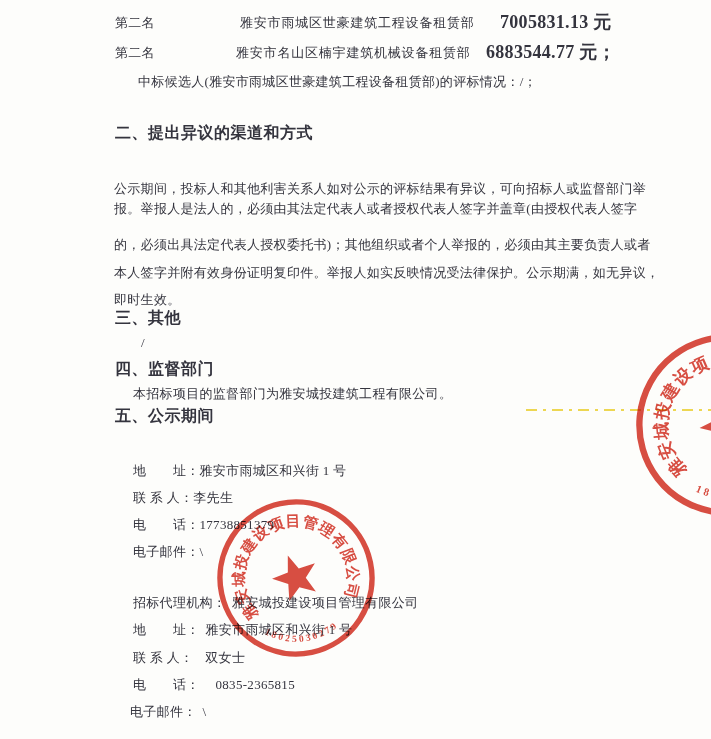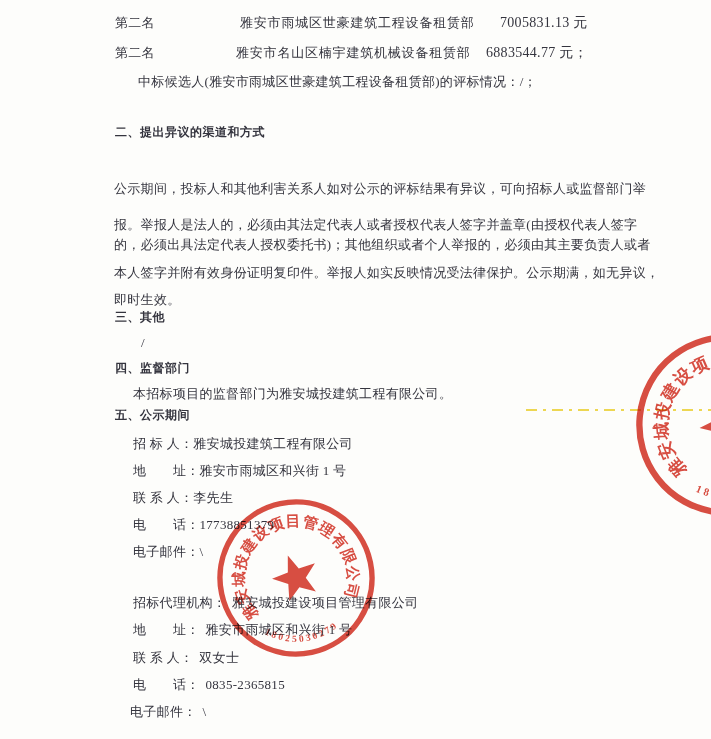--- a/index.html
+++ b/index.html
@@ -20,25 +20,25 @@
   .line{
     position:absolute;
     white-space:pre;
     font-size:13px;
     line-height:17px;
     color:var(--ink);
     letter-spacing:.3px;
   }
   .heading{
     font-weight:700;
-    font-size:12px;
+    font-size:16px;
     letter-spacing:.5px;
   }
   .rank-row span{position:absolute;top:0;white-space:pre;}
-  .amount{font-size:14px;}
+  .amount{font-size:18px;font-weight:bold;}
   .contact-label{white-space:pre;}
   .contact-value{white-space:pre;}
   .seal{
     position:absolute;
     mix-blend-mode:multiply;
     opacity:.9;
     pointer-events:none;
   }
   .seal svg{display:block;}
   .seal-text{
@@ -67,43 +67,42 @@
   <div class="line rank-row" style="top:44px;left:0;width:711px;">
     <span style="left:115px">第二名</span>
     <span style="left:236px;letter-spacing:.8px">雅安市名山区楠宇建筑机械设备租赁部</span>
     <span class="amount" style="left:486px">6883544.77 元；</span>
   </div>
 
   <div class="line" style="top:73px;left:138px">中标候选人(雅安市雨城区世豪建筑工程设备租赁部)的评标情况：/；</div>
 
   <div class="line heading" style="top:124px;left:115px">二、提出异议的渠道和方式</div>
   <div class="line" style="top:180px;left:114px">公示期间，投标人和其他利害关系人如对公示的评标结果有异议，可向招标人或监督部门举</div>
-  <div class="line" style="top:216px;left:114px">报。举报人是法人的，必须由其法定代表人或者授权代表人签字并盖章(由授权代表人签字</div>
+  <div class="line" style="top:200px;left:114px">报。举报人是法人的，必须由其法定代表人或者授权代表人签字并盖章(由授权代表人签字</div>
   <div class="line" style="top:236px;left:114px">的，必须出具法定代表人授权委托书)；其他组织或者个人举报的，必须由其主要负责人或者</div>
   <div class="line" style="top:264px;left:114px">本人签字并附有效身份证明复印件。举报人如实反映情况受法律保护。公示期满，如无异议，</div>
   <div class="line" style="top:291px;left:114px">即时生效。</div>
 
   <div class="line heading" style="top:309px;left:115px">三、其他</div>
   <div class="line" style="top:334px;left:141px">/</div>
 
   <div class="line heading" style="top:360px;left:115px">四、监督部门</div>
   <div class="line" style="top:385px;left:133px">本招标项目的监督部门为雅安城投建筑工程有限公司。</div>
 
   <div class="line heading" style="top:407px;left:115px">五、公示期间</div>
 
-  <div class="line" style="top:435px;left:133px"><span class="contact-label">招 标 人：</span><span class="contact-value">雅安城投建筑工程有限公司</span></div>
   <div class="line" style="top:462px;left:133px"><span class="contact-label">地　　址：</span><span class="contact-value">雅安市雨城区和兴街 1 号</span></div>
   <div class="line" style="top:489px;left:133px"><span class="contact-label">联 系 人：</span><span class="contact-value">李先生</span></div>
   <div class="line" style="top:516px;left:133px"><span class="contact-label">电　　话：</span><span class="contact-value">17738851379</span></div>
   <div class="line" style="top:543px;left:133px"><span class="contact-label">电子邮件：</span><span class="contact-value">\</span></div>
 
   <div class="line" style="top:594px;left:133px"><span class="contact-label">招标代理机构：</span><span class="contact-value" style="margin-left:6px">雅安城投建设项目管理有限公司</span></div>
   <div class="line" style="top:621px;left:133px"><span class="contact-label">地　　址：</span><span class="contact-value" style="margin-left:6px">雅安市雨城区和兴街 1 号</span></div>
-  <div class="line" style="top:649px;left:133px"><span class="contact-label">联 系 人：</span><span class="contact-value" style="margin-left:6px">双女士</span></div>
-  <div class="line" style="top:676px;left:133px"><span class="contact-label">电　　话：</span><span class="contact-value" style="margin-left:6px">0835-2365815</span></div>
+  <div class="line" style="top:649px;left:133px"><span class="contact-label">联 系 人：</span><span class="contact-value" style="margin-left:12px">双女士</span></div>
+  <div class="line" style="top:676px;left:133px"><span class="contact-label">电　　话：</span><span class="contact-value" style="margin-left:16px">0835-2365815</span></div>
   <div class="line" style="top:703px;left:130px"><span class="contact-label">电子邮件：</span><span class="contact-value" style="margin-left:6px">\</span></div>
 
   <div class="fold-line" style="top:409px;left:526px;width:185px"></div>
 
   <div class="seal" style="left:211px;top:493px;transform:rotate(-12deg)">
     <svg width="170" height="170" viewBox="0 0 170 170">
       <circle cx="85" cy="85" r="76" fill="none" stroke="#d53a2e" stroke-width="5.5"></circle>
       <polygon fill="#d53a2e" transform="rotate(-8 85 85)" points="85,61 90.8,77.1 107.8,77.6 94.3,88 99.1,104.4 85,94.8 70.9,104.4 75.7,88 62.2,77.6 79.2,77.1"></polygon>
       <defs>
         <path id="arcTop1" d="M 42.4 114.8 A 52 52 0 1 1 127.6 114.8" fill="none"></path>

